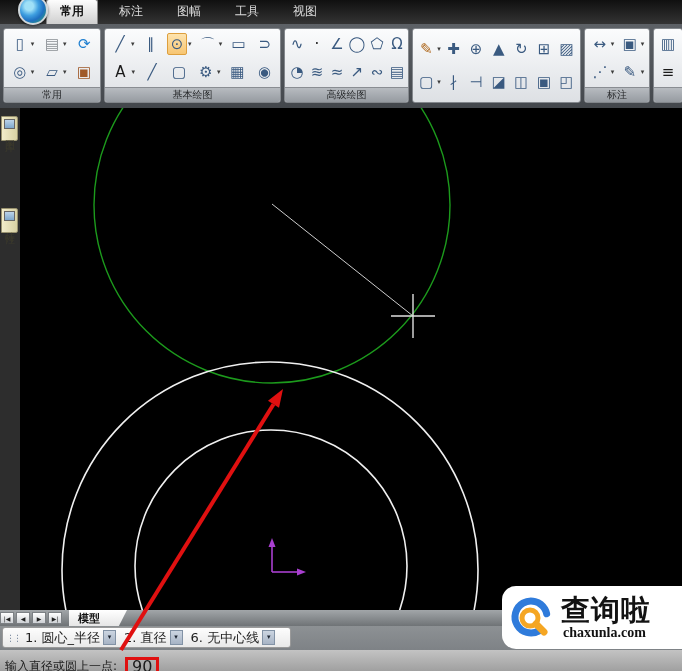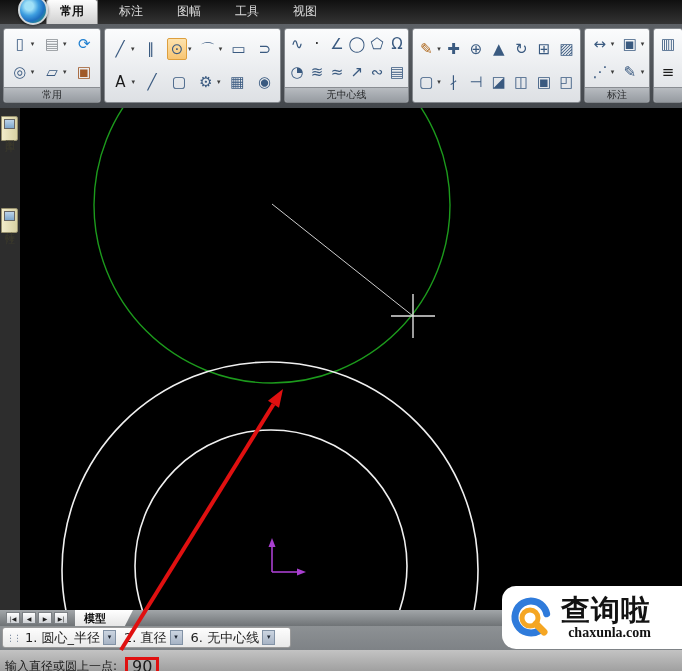--- a/index.html
+++ b/index.html
@@ -36,21 +36,21 @@
   .side-tab { position:absolute; left:1px; width:17px; background:linear-gradient(90deg,#f2ecca,#d8d1a4);
     border:1px solid #9a9370; border-radius:0 2px 2px 0; display:flex; flex-direction:column; align-items:center;
     padding:2px 0 4px 0; }
   .side-tab .stab-icon { width:11px; height:10px; margin-bottom:3px; border:1px solid #666;
     background:linear-gradient(#bcd4ea,#7fa8cc); }
   .side-tab .stab-label { writing-mode:vertical-rl; font-size:10px; color:#3c3a2c; letter-spacing:2px; }
   .canvas { flex:1; position:relative; background:#000; overflow:hidden; }
   .canvas svg { position:absolute; inset:0; }
 
   
-  .modelbar { height:16px; background:linear-gradient(#a2a6a9,#6f7376); display:flex; align-items:center; padding-left:6px; }
+  .modelbar { height:16px; background:linear-gradient(#a2a6a9,#6f7376); display:flex; align-items:center; }
   .navbtn { width:14px; height:12px; margin-right:2px; background:linear-gradient(#ffffff,#cdd0d4);
     border:1px solid #7c8084; font-size:6px; color:#1d1d1d; display:flex; align-items:center; justify-content:center; }
   .modeltab { margin-left:5px; height:16px; width:58px; background:linear-gradient(#ffffff,#e6e6e6);
     clip-path:polygon(0 0,100% 0,86% 100%,0 100%); font-size:11px; font-weight:bold; color:#101010;
     display:flex; align-items:center; padding-left:9px; }
 
   
   .optionsrow { height:24px; background:linear-gradient(#8d9194,#7e8286); position:relative; }
   .optionsbar { position:absolute; left:2px; top:1px; height:21px; display:flex; align-items:center;
     background:linear-gradient(#fdfdfd,#e9e9e9); border:1px solid #9a9a9a; border-radius:3px; padding:0 7px 0 3px; }
@@ -60,21 +60,21 @@
     border:1px solid #8292a5; font-size:7px; color:#1c2430; text-align:center; line-height:13px; }
 
   
   .commandbar { height:33px; background:linear-gradient(#c3c3c3,#8c8c8c); display:flex; align-items:center;
     padding-left:5px; font-size:12px; color:#1b1b1b; }
   .cmd-value { border:3px solid #e01010; padding:0 4px; margin-left:8px; font-size:16px; color:#1b1b1b; line-height:13px; }
 
   
   .watermark { position:absolute; left:502px; top:586px; width:196px; height:63px; background:#fff;
     border-radius:14px; z-index:40; display:flex; align-items:center; padding-left:7px; }
-  .wm-text { display:flex; flex-direction:column; margin-left:4px;text-align:right; }
+  .wm-text { display:flex; flex-direction:column; margin-left:4px; }
   .wm-title { font-size:29px; font-weight:bold; color:#121212; letter-spacing:1px; line-height:30px; }
   .wm-url { font-size:14px; font-weight:bold; color:#121212; line-height:15px; margin-left:2px;font-family:Liberation Serif, serif; }
 
   
   .overlay { position:absolute; inset:0; z-index:60; pointer-events:none; }
 </style>
 </head>
 <body>
 
 <div class="app">
@@ -163,20 +163,21 @@
               <span class="rdrop">▾</span>
             </span>
             <span class="ritem">
               <span class="ricon">▦</span>
             </span>
             <span class="ritem">
               <span class="ricon">◉</span>
             </span>
           </div>
         </div>
+        <div class="rlabel">基本绘图</div>
       </div>
       <div class="rgroup" style="width: 125px;">
         <div class="rbody">
           <div class="rrow">
             <span class="ritem">
               <span class="ricon">∿</span>
             </span>
             <span class="ritem">
               <span class="ricon" style="color: rgb(26, 26, 26);">·</span>
             </span>
@@ -207,21 +208,21 @@
               <span class="ricon">↗</span>
             </span>
             <span class="ritem">
               <span class="ricon">∾</span>
             </span>
             <span class="ritem">
               <span class="ricon">▤</span>
             </span>
           </div>
         </div>
-        <div class="rlabel">无中心线</div>
+        <div class="rlabel">高级绘图</div>
       </div>
       <div class="rgroup" style="width: 169px;">
         <div class="rbody">
           <div class="rrow">
             <span class="ritem">
               <span class="ricon" style="color: rgb(176, 106, 32);">✎</span>
               <span class="rdrop">▾</span>
             </span>
             <span class="ritem">
               <span class="ricon">✚</span>

